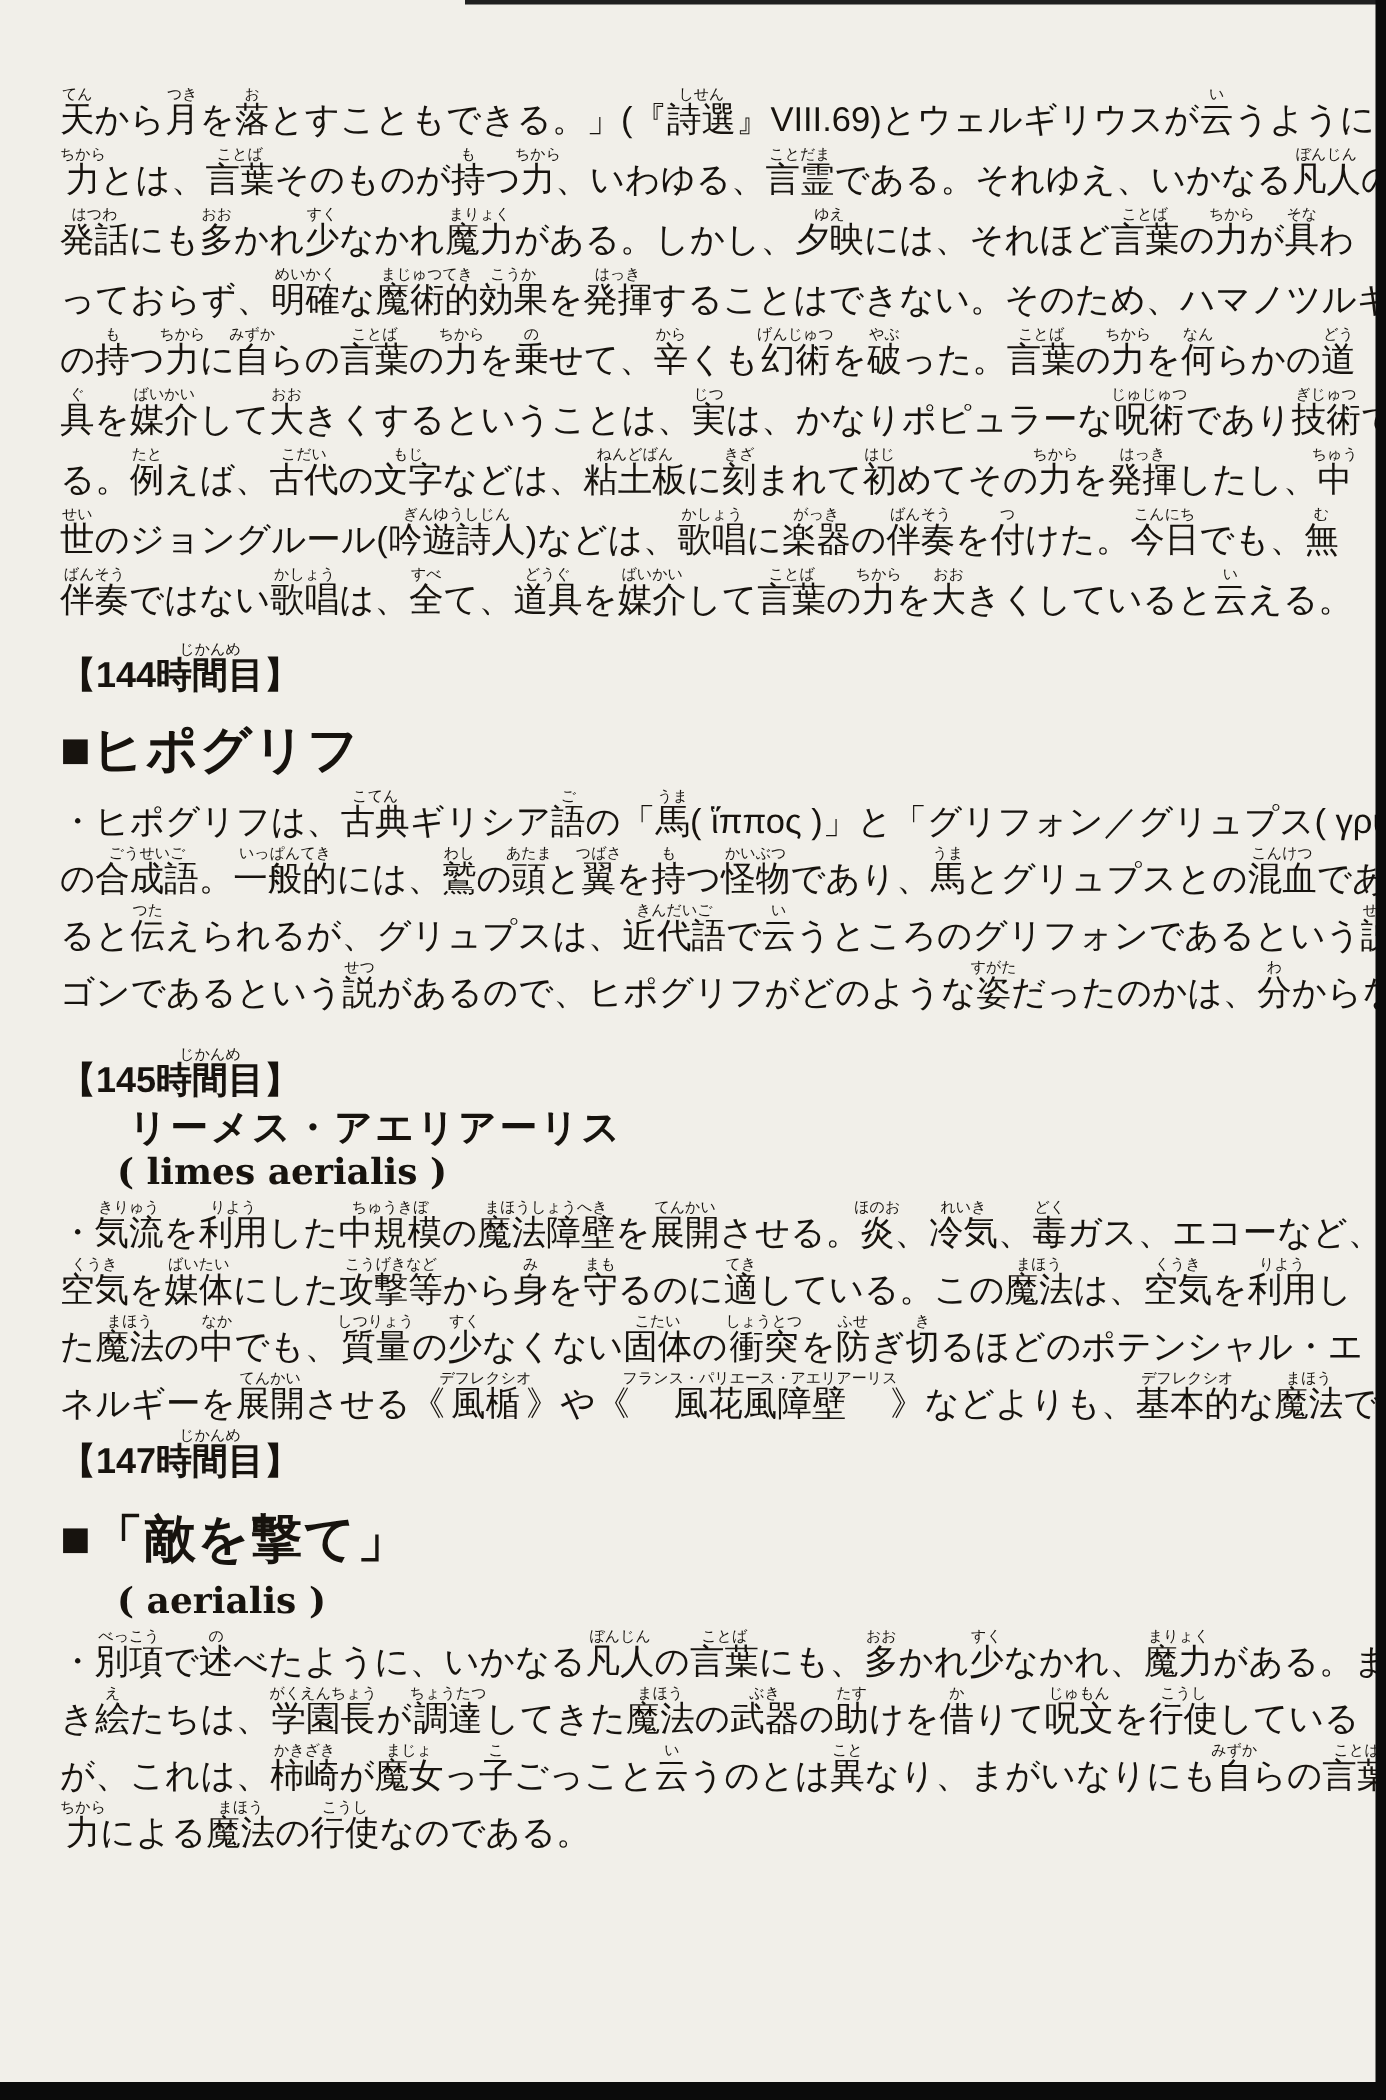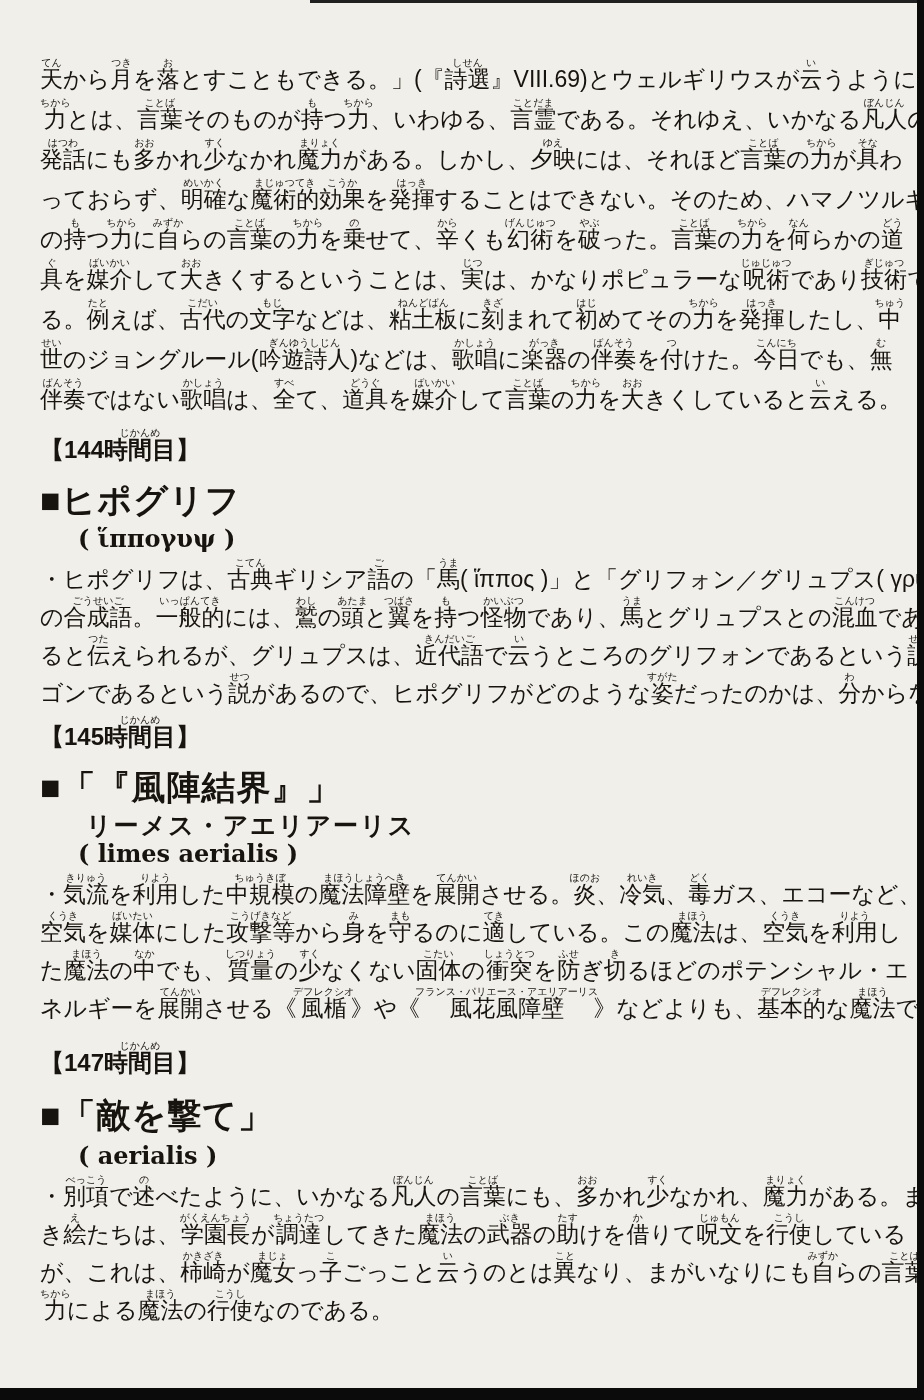--- a/index.html
+++ b/index.html
@@ -33,22 +33,22 @@
   .h-gothic { font-size:34px; font-weight:700; line-height:44px; letter-spacing:1px; }
   .h-serif  { font-family:"Liberation Serif","DejaVu Serif",serif;
               font-size:34px; font-weight:700; line-height:46px; letter-spacing:1px; }
 
   
   .reading { font-size:25px; font-weight:700; line-height:24px; padding-left:46px; letter-spacing:2px; }
   .latin   { font-family:"DejaVu Serif","Liberation Serif",serif;
              font-size:24px; font-weight:700; line-height:30px; padding-left:38px; }
 
   
-  .mt2{margin-top:2px}.mt4{margin-top:4px}.mt6{margin-top:5px}.mt10{margin-top:10px}
-  .mt12{margin-top:12px}.mt16{margin-top:16px}
+  .mt2{margin-top:2px}.mt4{margin-top:4px}.mt6{margin-top:20px}.mt10{margin-top:10px}
+  .mt12{margin-top:12px}.mt16{}
 
   
   .edge-bottom { position:absolute; left:0; right:0; bottom:0; height:12px; background:#0b0b0b; }
   .edge-right  { position:absolute; top:0; right:0; bottom:0; width:7px; background:#0b0b0b; }
   .edge-top    { position:absolute; top:0; left:310px; right:0; height:3px; background:#202020; }
 </style>
 </head>
 <body>
 
 <div class="page">
@@ -63,32 +63,30 @@
         <div class="line"><ruby>具<rt>ぐ</rt></ruby><span>を</span><ruby>媒介<rt>ばいかい</rt></ruby><span>して</span><ruby>大<rt>おお</rt></ruby><span>きくするということは、</span><ruby>実<rt>じつ</rt></ruby><span>は、かなりポピュラーな</span><ruby>呪術<rt>じゅじゅつ</rt></ruby><span>であり</span><ruby>技術<rt>ぎじゅつ</rt></ruby><span>であ</span></div>
         <div class="line"><span>る。</span><ruby>例<rt>たと</rt></ruby><span>えば、</span><ruby>古代<rt>こだい</rt></ruby><span>の</span><ruby>文字<rt>もじ</rt></ruby><span>などは、</span><ruby>粘土板<rt>ねんどばん</rt></ruby><span>に</span><ruby>刻<rt>きざ</rt></ruby><span>まれて</span><ruby>初<rt>はじ</rt></ruby><span>めてその</span><ruby>力<rt>ちから</rt></ruby><span>を</span><ruby>発揮<rt>はっき</rt></ruby><span>したし、</span><ruby>中<rt>ちゅう</rt></ruby></div>
         <div class="line"><ruby>世<rt>せい</rt></ruby><span>のジョングルール(</span><ruby>吟遊詩人<rt>ぎんゆうしじん</rt></ruby><span>)などは、</span><ruby>歌唱<rt>かしょう</rt></ruby><span>に</span><ruby>楽器<rt>がっき</rt></ruby><span>の</span><ruby>伴奏<rt>ばんそう</rt></ruby><span>を</span><ruby>付<rt>つ</rt></ruby><span>けた。</span><ruby>今日<rt>こんにち</rt></ruby><span>でも、</span><ruby>無<rt>む</rt></ruby></div>
         <div class="line"><ruby>伴奏<rt>ばんそう</rt></ruby><span>ではない</span><ruby>歌唱<rt>かしょう</rt></ruby><span>は、</span><ruby>全<rt>すべ</rt></ruby><span>て、</span><ruby>道具<rt>どうぐ</rt></ruby><span>を</span><ruby>媒介<rt>ばいかい</rt></ruby><span>して</span><ruby>言葉<rt>ことば</rt></ruby><span>の</span><ruby>力<rt>ちから</rt></ruby><span>を</span><ruby>大<rt>おお</rt></ruby><span>きくしていると</span><ruby>云<rt>い</rt></ruby><span>える。</span></div>
       </div>
 
     <div class="sec-label mt10">
       <div class="line"><span>【144</span><ruby>時間目<rt>じかんめ</rt></ruby><span>】</span></div>
     </div>
     <h2 class="h-gothic mt10">■ヒポグリフ</h2>
-    <div class="latin mt2">( ἵππογυψ )</div>
     <div class="para p38 mt4">
         <div class="line"><span>・ヒポグリフは、</span><ruby>古典<rt>こてん</rt></ruby><span>ギリシア</span><ruby>語<rt>ご</rt></ruby><span>の「</span><ruby>馬<rt>うま</rt></ruby><span>( ἵππος )」と「グリフォン／グリュプス( γρύψ )」と</span></div>
         <div class="line"><span>の</span><ruby>合成語<rt>ごうせいご</rt></ruby><span>。</span><ruby>一般的<rt>いっぱんてき</rt></ruby><span>には、</span><ruby>鷲<rt>わし</rt></ruby><span>の</span><ruby>頭<rt>あたま</rt></ruby><span>と</span><ruby>翼<rt>つばさ</rt></ruby><span>を</span><ruby>持<rt>も</rt></ruby><span>つ</span><ruby>怪物<rt>かいぶつ</rt></ruby><span>であり、</span><ruby>馬<rt>うま</rt></ruby><span>とグリュプスとの</span><ruby>混血<rt>こんけつ</rt></ruby><span>であ</span></div>
         <div class="line"><span>ると</span><ruby>伝<rt>つた</rt></ruby><span>えられるが、グリュプスは、</span><ruby>近代語<rt>きんだいご</rt></ruby><span>で</span><ruby>云<rt>い</rt></ruby><span>うところのグリフォンであるという</span><ruby>説<rt>せつ</rt></ruby></div>
         <div class="line"><span>ゴンであるという</span><ruby>説<rt>せつ</rt></ruby><span>があるので、ヒポグリフがどのような</span><ruby>姿<rt>すがた</rt></ruby><span>だったのかは、</span><ruby>分<rt>わ</rt></ruby><span>からない。</span></div>
       </div>
 
     <div class="sec-label mt6">
       <div class="line"><span>【145</span><ruby>時間目<rt>じかんめ</rt></ruby><span>】</span></div>
     </div>
-    <h2 class="h-serif mt10">■「『風陣結界』」</h2>
     <div class="reading mt2">リーメス・アエリアーリス</div>
     <div class="latin mt2">( limes aerialis )</div>
     <div class="para p38 mt4">
         <div class="line"><span>・</span><ruby>気流<rt>きりゅう</rt></ruby><span>を</span><ruby>利用<rt>りよう</rt></ruby><span>した</span><ruby>中規模<rt>ちゅうきぼ</rt></ruby><span>の</span><ruby>魔法障壁<rt>まほうしょうへき</rt></ruby><span>を</span><ruby>展開<rt>てんかい</rt></ruby><span>させる。</span><ruby>炎<rt>ほのお</rt></ruby><span>、</span><ruby>冷気<rt>れいき</rt></ruby><span>、</span><ruby>毒<rt>どく</rt></ruby><span>ガス、エコーなど、</span></div>
         <div class="line"><ruby>空気<rt>くうき</rt></ruby><span>を</span><ruby>媒体<rt>ばいたい</rt></ruby><span>にした</span><ruby>攻撃等<rt>こうげきなど</rt></ruby><span>から</span><ruby>身<rt>み</rt></ruby><span>を</span><ruby>守<rt>まも</rt></ruby><span>るのに</span><ruby>適<rt>てき</rt></ruby><span>している。この</span><ruby>魔法<rt>まほう</rt></ruby><span>は、</span><ruby>空気<rt>くうき</rt></ruby><span>を</span><ruby>利用<rt>りよう</rt></ruby><span>し</span></div>
         <div class="line"><span>た</span><ruby>魔法<rt>まほう</rt></ruby><span>の</span><ruby>中<rt>なか</rt></ruby><span>でも、</span><ruby>質量<rt>しつりょう</rt></ruby><span>の</span><ruby>少<rt>すく</rt></ruby><span>なくない</span><ruby>固体<rt>こたい</rt></ruby><span>の</span><ruby>衝突<rt>しょうとつ</rt></ruby><span>を</span><ruby>防<rt>ふせ</rt></ruby><span>ぎ</span><ruby>切<rt>き</rt></ruby><span>るほどのポテンシャル・エ</span></div>
         <div class="line"><span>ネルギーを</span><ruby>展開<rt>てんかい</rt></ruby><span>させる《</span><ruby>風楯<rt>デフレクシオ</rt></ruby><span>》や《</span><ruby>風花風障壁<rt>フランス・パリエース・アエリアーリス</rt></ruby><span>》などよりも、</span><ruby>基本的<rt>デフレクシオ</rt></ruby><span>な</span><ruby>魔法<rt>まほう</rt></ruby><span>である。</span></div>
       </div>
 
     <div class="sec-label mt16">

